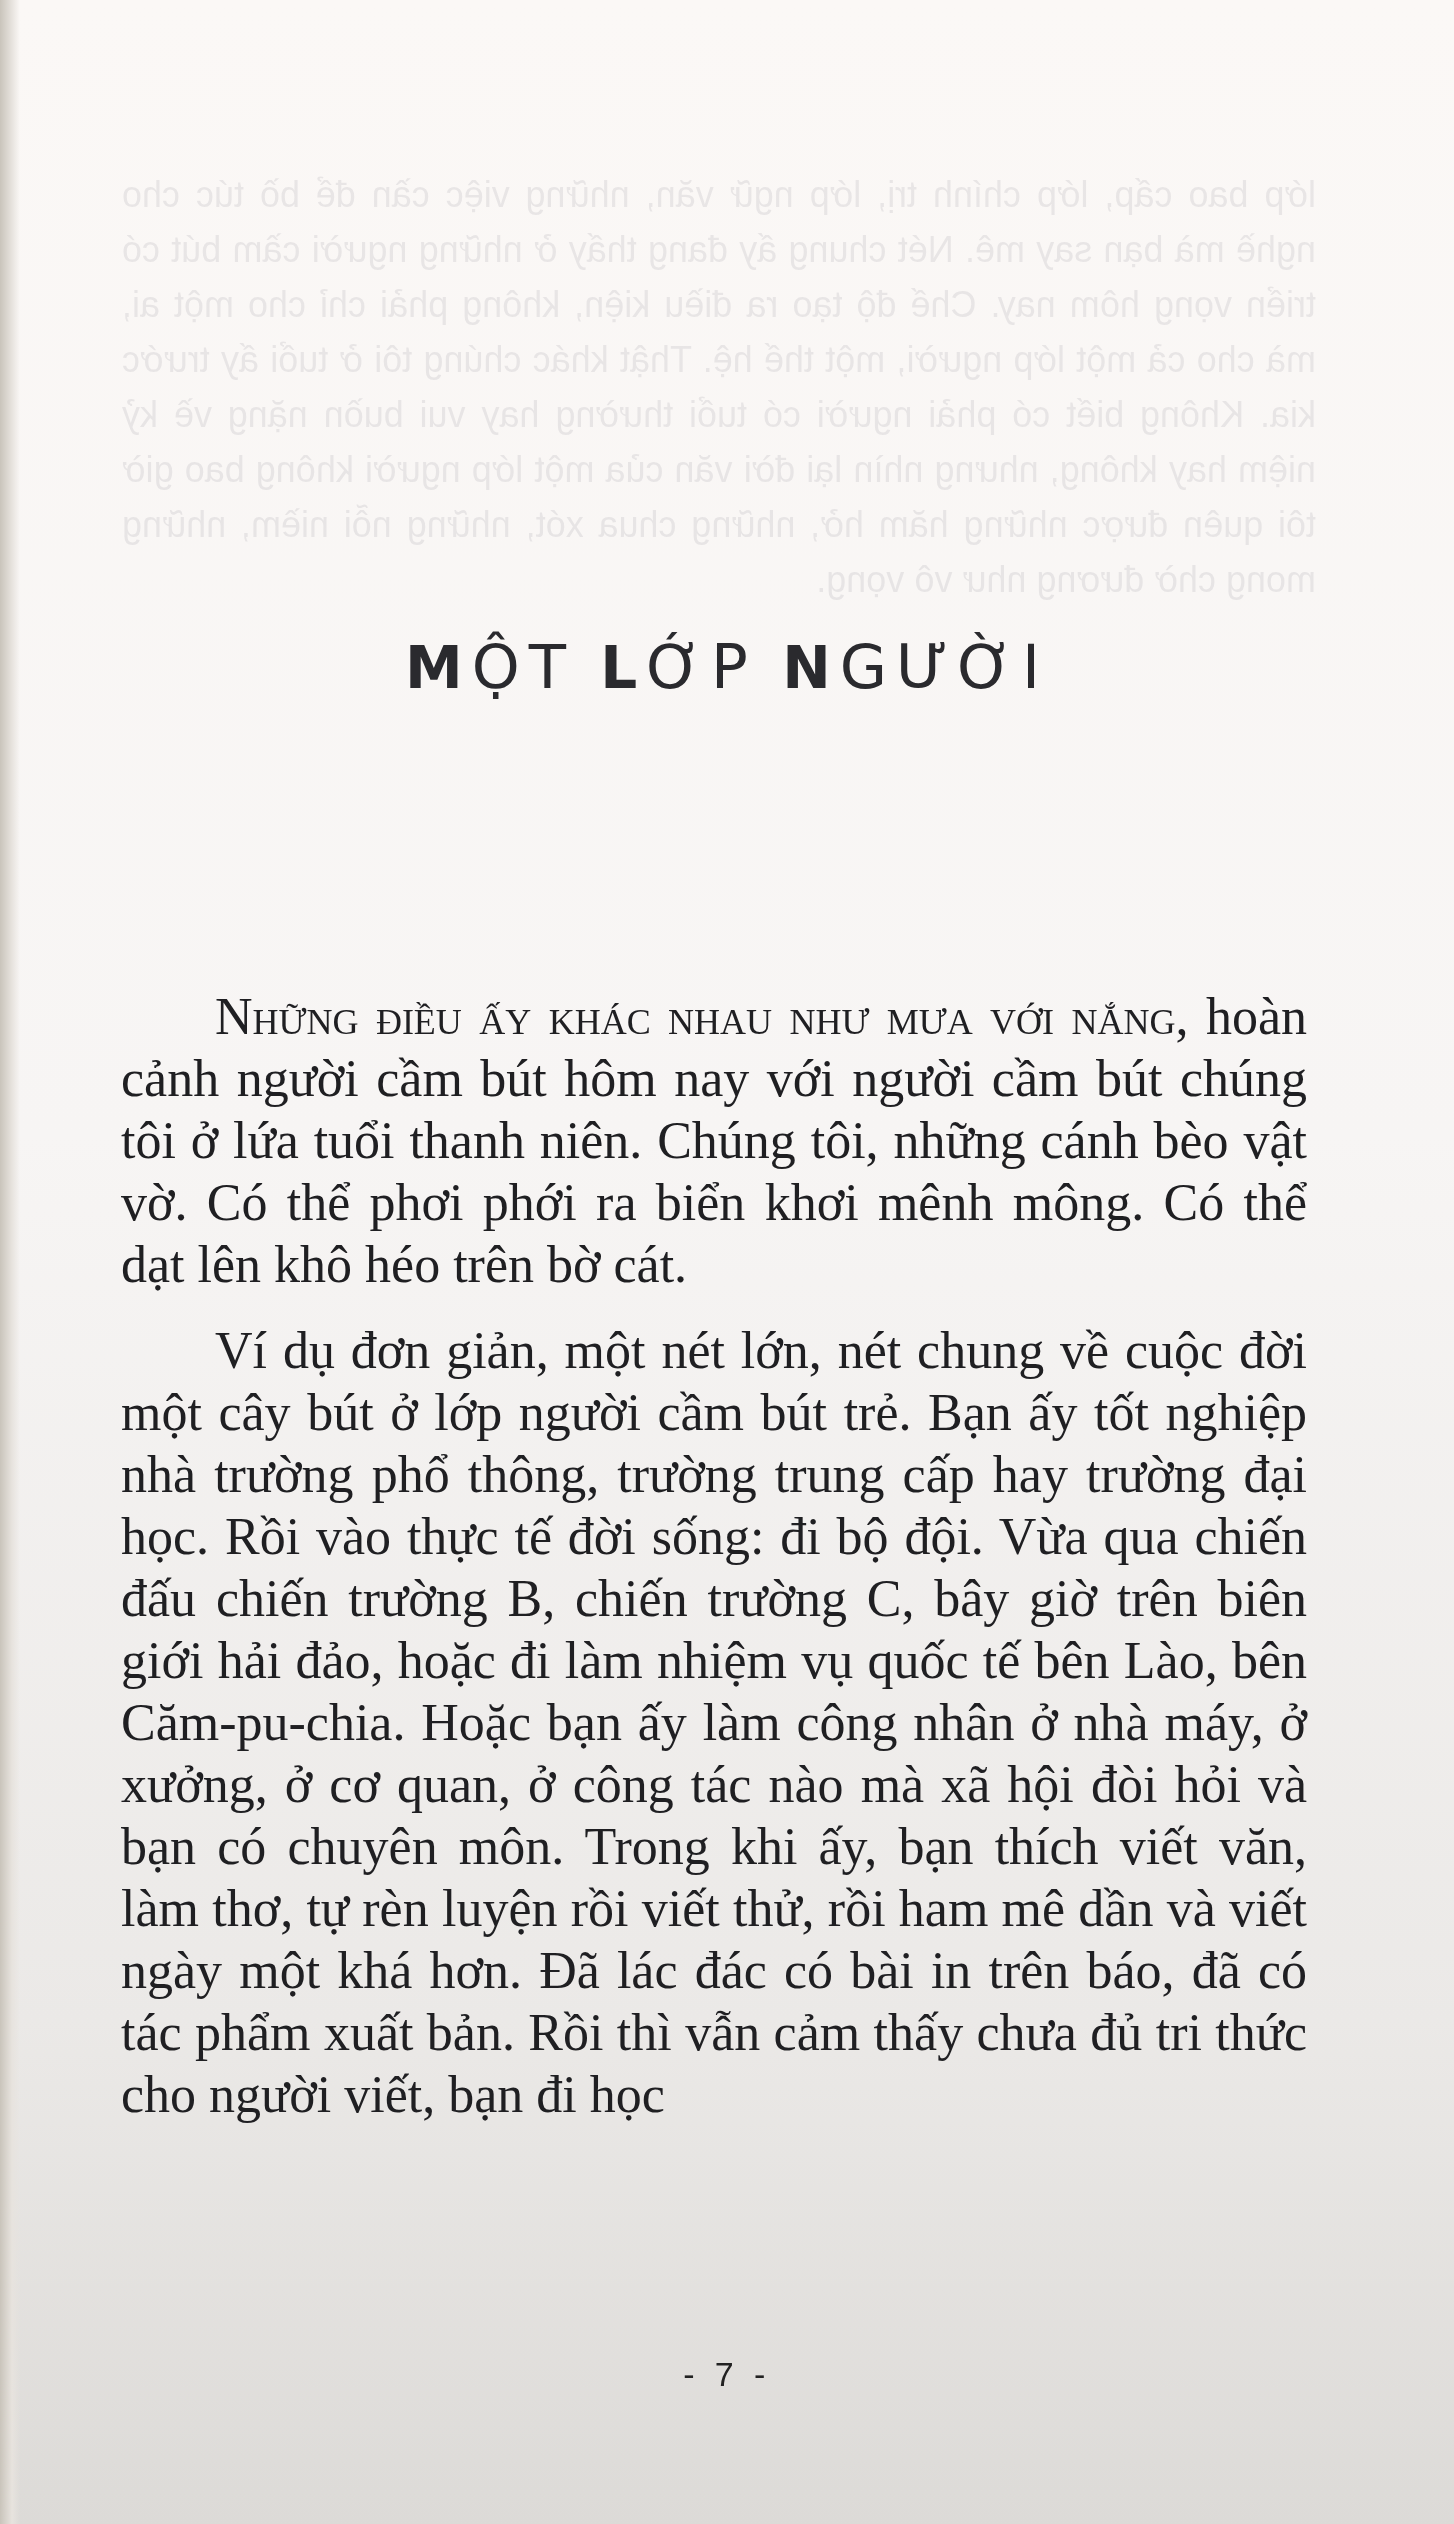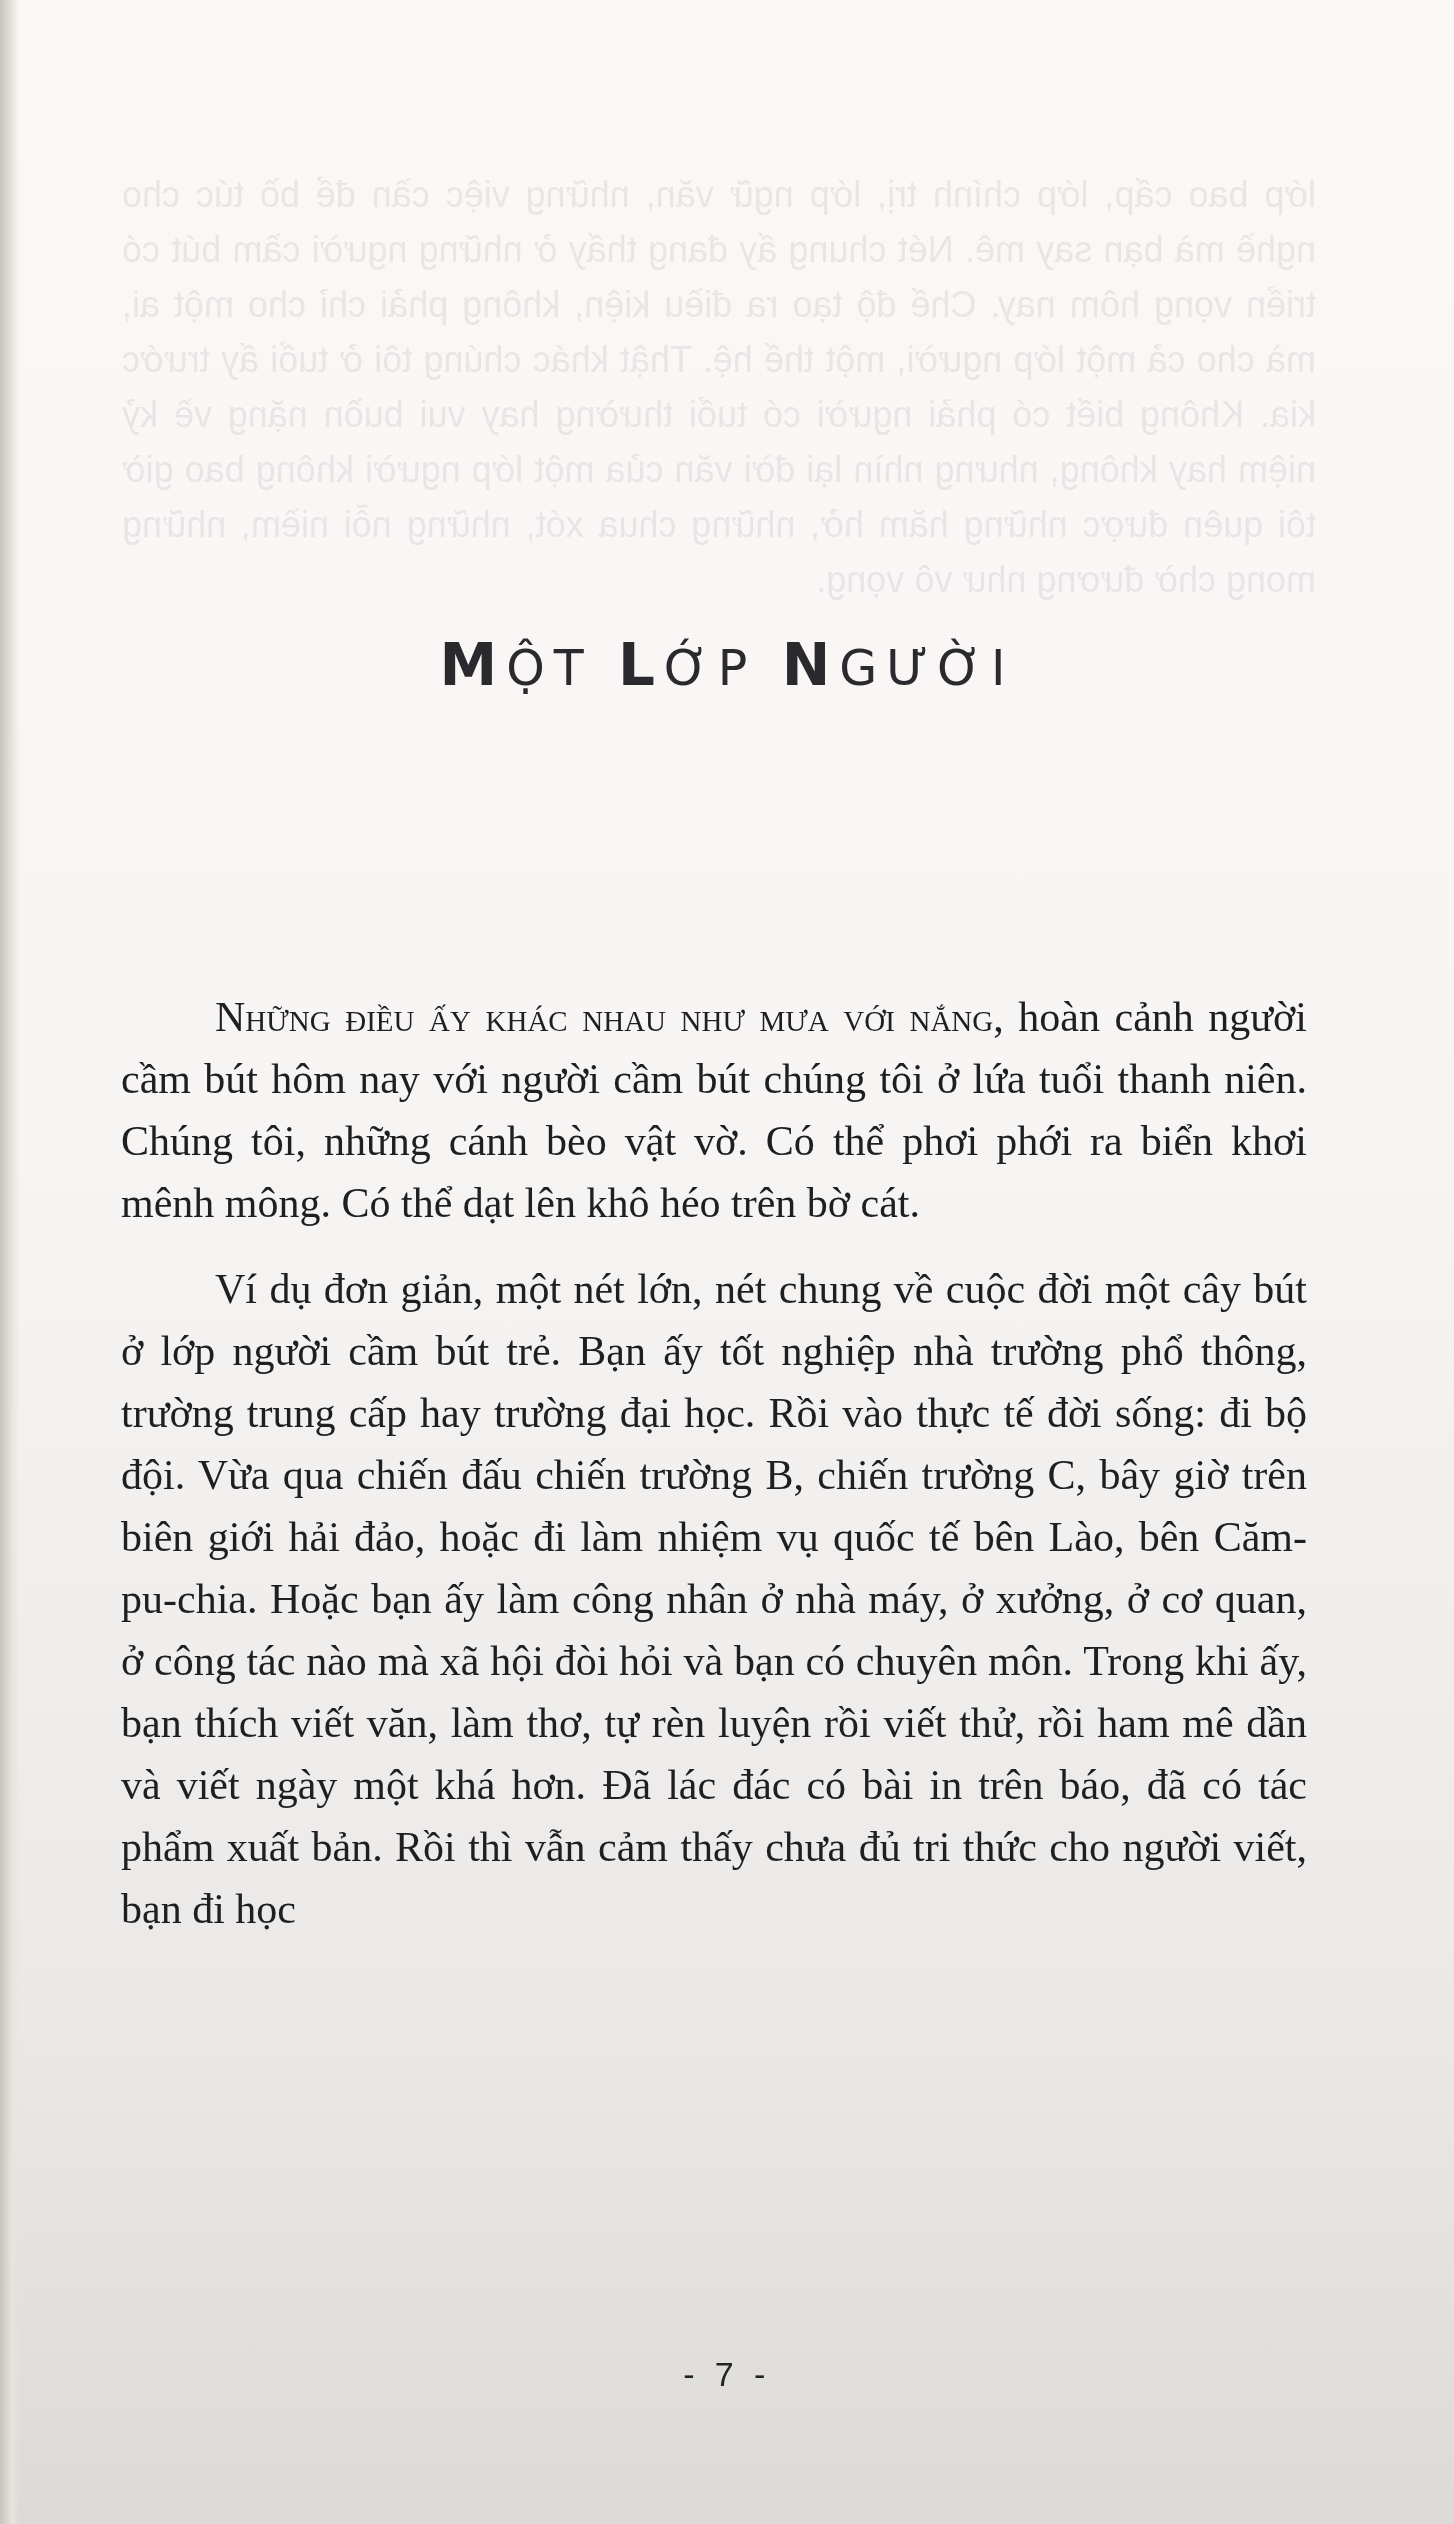--- a/index.html
+++ b/index.html
@@ -41,27 +41,27 @@
     top: 631px;
     text-align: center;
     font-family: "DejaVu Sans", "Liberation Sans", sans-serif;
     font-weight: normal;
     color: #2a2a2e;
     letter-spacing: 9px;
     margin: 0;
   }
   .chapter-title .word { display: inline-block; margin: 0 12.7px; }
   .chapter-title .cap { font-size: 58px; font-weight: bold; }
-  .chapter-title .rest { font-size: 49px; font-weight: normal; }
+  .chapter-title .rest { font-size: 61px; font-weight: normal; }
   .body-text {
     position: absolute;
     left: 121px;
     top: 986px;
     width: 1186px;
-    font-size: 42px;
+    font-size: 52px;
     line-height: 62px;
     text-align: justify;
     color: #1f1f22;
     font-family: Liberation Serif, serif;
   }
   .body-text p {
     margin: 0 0 24.4px 0;
     text-indent: 94px;
   }
   .smallcaps {

